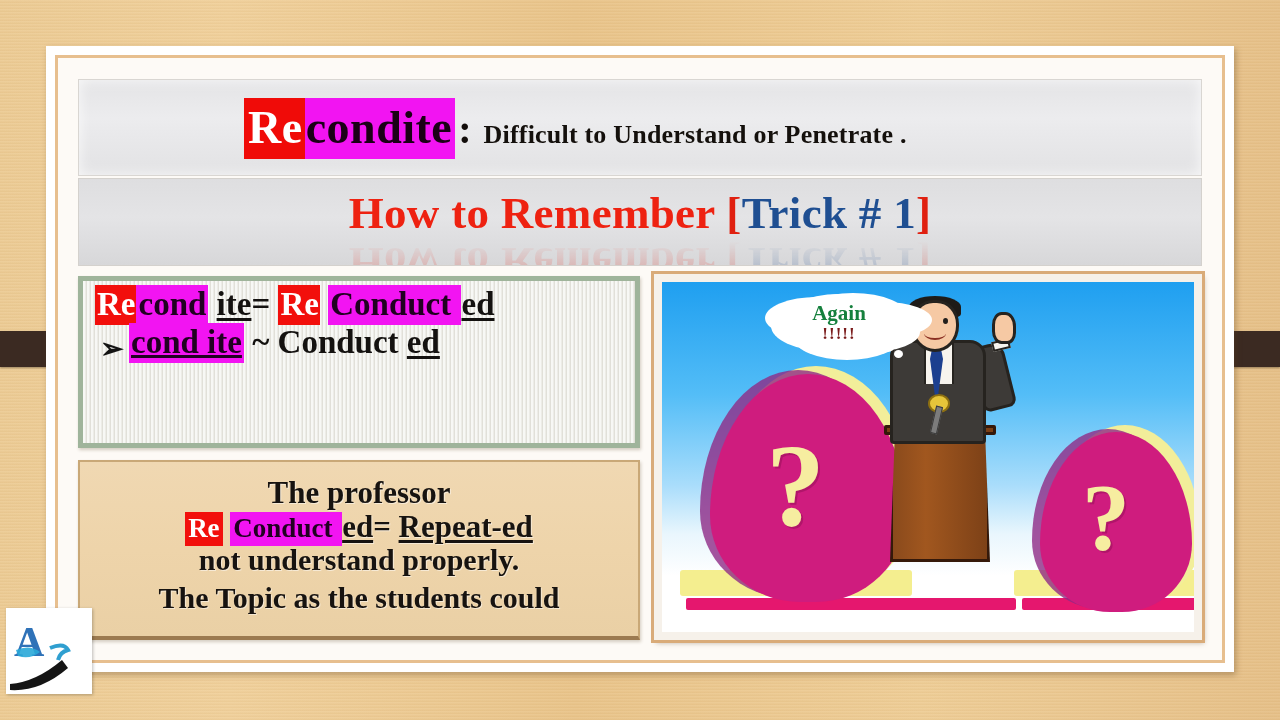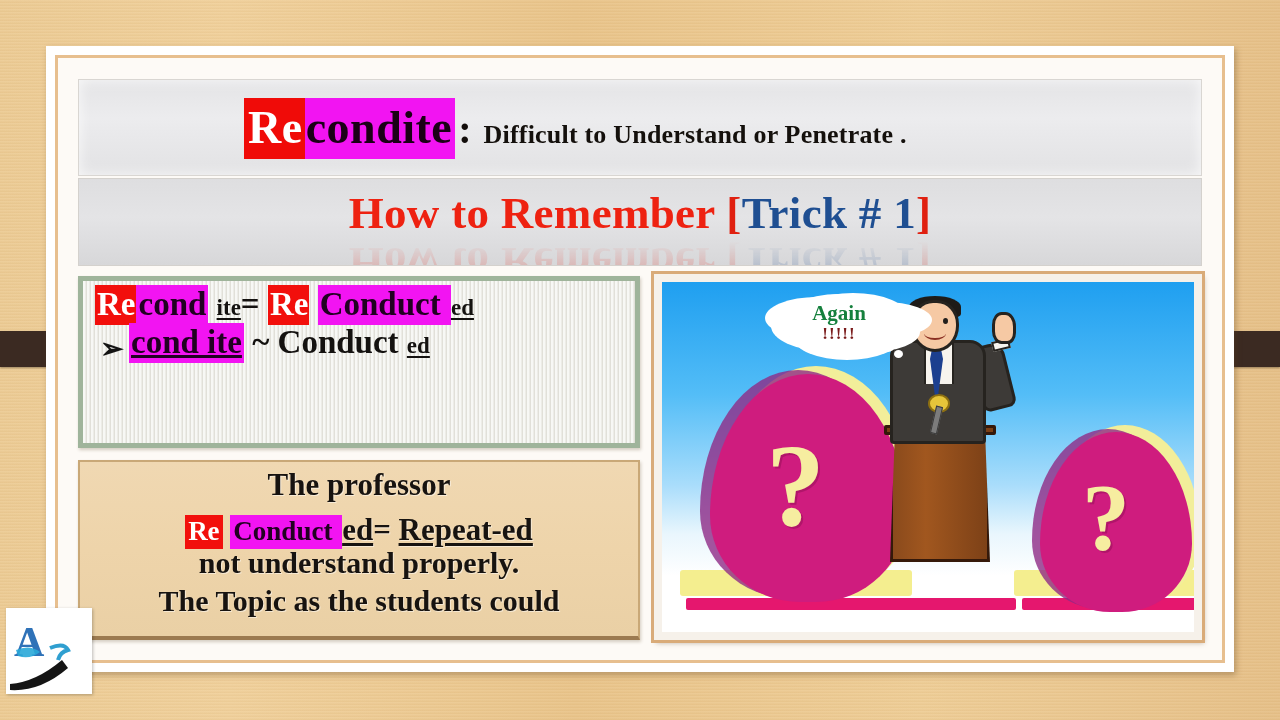--- a/index.html
+++ b/index.html
@@ -116,33 +116,33 @@
   }
   .bd-line{white-space:nowrap;line-height:1.08;margin-bottom:2px;}
   .bull{
     display:inline-block;color:#141414;font-size:28px;font-weight:bold;
     width:34px;text-align:center;vertical-align:middle;
   }
   .hl-red{background:#f20f0c;color:#ffffff;font-size:33px;font-weight:bold;padding:1px 1px 3px 2px;}
   .hl-red-dk{background:#f20f0c;color:#2a0402;font-size:33px;font-weight:bold;padding:1px 2px 3px 2px;}
   .hl-mag{background:#f214f2;color:#210021;font-size:33px;font-weight:bold;padding:1px 2px 3px 2px;}
   .pl{color:#141210;font-size:33px;font-weight:bold;}
-  .pl-u{color:#141210;font-size:23px;font-weight:bold;text-decoration:underline;text-underline-offset:3px;}
+  .pl-u{color:#141210;font-size:33px;font-weight:bold;text-decoration:underline;text-underline-offset:3px;}
   .mag-u{background:#f214f2;color:#210021;font-size:33px;font-weight:bold;padding:1px 2px 3px 2px;
          text-decoration:underline;text-underline-offset:2px;}
 
   
   #sentence{
     position:absolute;left:10px;top:392px;width:562px;height:180px;
     background:linear-gradient(180deg,#f0d8b2 0%,#eed4aa 50%,#ead0a5 100%);
     border:2px solid #c9a877;
     border-bottom:4px solid #9c7a50;
     box-sizing:border-box;
     text-align:center;
-    padding-top:7px;
+    padding-top:15px;
     box-shadow:1px 2px 3px rgba(90,70,40,.25);
   }
   .s-line{white-space:nowrap;line-height:1.06;}
   .s-big{color:#171310;font-size:31px;font-weight:bold;
          text-shadow:1px 1px 0 rgba(255,255,255,.5);}
   .s-wrap{color:#171310;font-size:30px;font-weight:bold;line-height:1.08;
           text-shadow:1px 1px 0 rgba(255,255,255,.5);}
   .s-u{text-decoration:underline;text-underline-offset:3px;}
   .s-red{background:#f20f0c;color:#fff;font-size:27px;font-weight:bold;padding:1px 3px 3px 3px;}
   .s-mag{background:#f214f2;color:#210021;font-size:27px;font-weight:bold;padding:1px 3px 3px 3px;}
@@ -302,21 +302,21 @@
 
       <div class="bd-line">
         <span class="bull">➢</span><span class="mag-u">cond ite</span><span class="pl"> ~ Conduct </span><span class="pl-u">ed</span>
       </div>
 
     </div>
   </div>
 
   <div id="sentence">
     <div class="s-line s-big">The professor</div>
-    <div class="s-line" style="margin-top:12px;text-align:center;">
+    <div class="s-line" style="margin-top:1px;text-align:center;">
       <span class="s-red">Re</span><span class="s-big">&nbsp;</span><span class="s-mag">Conduct </span><span class="s-big s-u">ed</span><span class="s-big">= </span><span class="s-big s-u">Repeat-ed</span>
     </div>
     <div class="s-wrap">not understand properly.</div>
     <div class="s-wrap" style="margin-top:6px;">The Topic as the students could</div>
   </div>
 
   <div id="illus">
     <div id="sky"></div>
 
     <div class="shelf" style="left:18px;top:288px;width:232px;height:26px;"></div>

